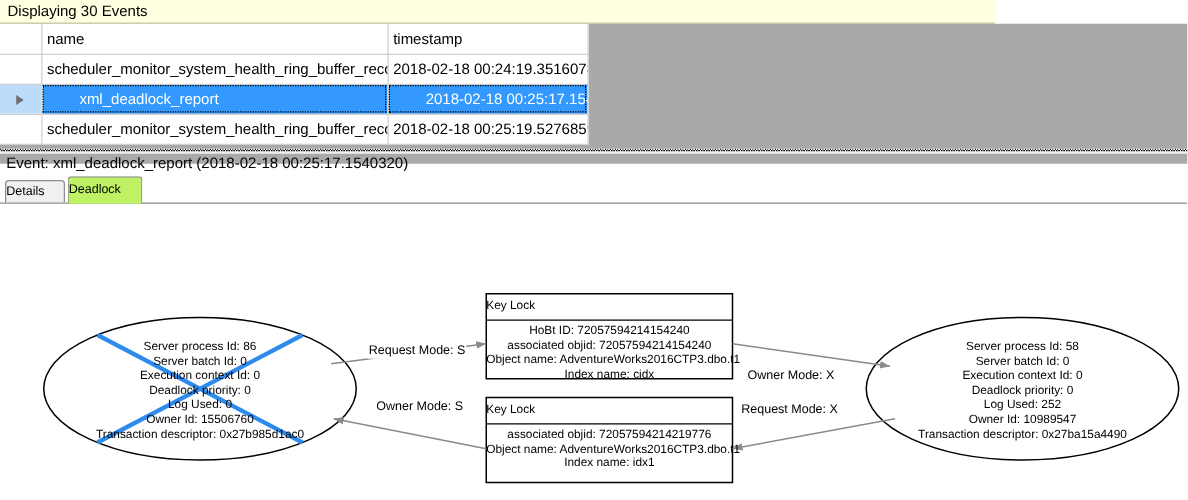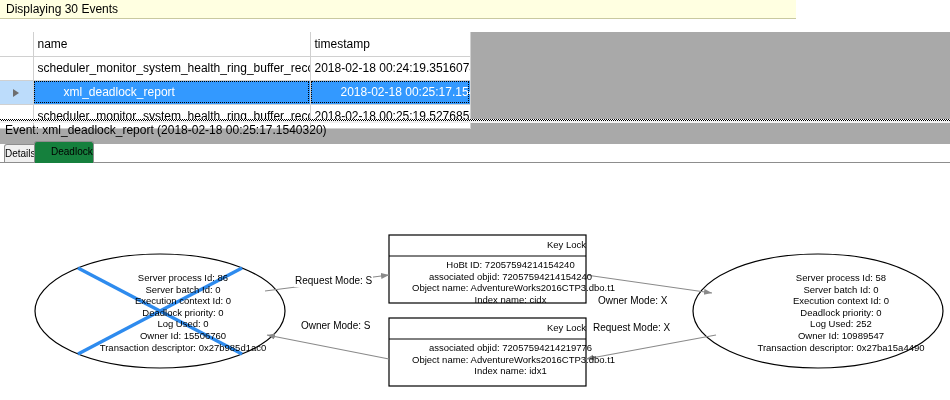--- a/index.html
+++ b/index.html
@@ -36,21 +36,20 @@
     white-space: nowrap;
   }
 
   
   .grid-region {
     position: absolute;
     left: 0; top: 19px;
     width: 950px; height: 112px;
     background: #a9a9a9;
     overflow: hidden;
-    margin-top: 13px;
   }
   .grid {
     position: absolute;
     left: 0; top: 0;
     width: 470px;
     background: #ffffff;
     border-collapse: collapse;
     table-layout: fixed;
   }
   .grid td, .grid th {
@@ -123,27 +122,26 @@
     border-radius: 3px 3px 0 0;
     cursor: default;
   }
   .tab.inactive {
     left: 4px;
     width: 48px; height: 19px;
     background: #f0f0f0;
     color: #000;
   }
   .tab.active {
-    left: 34px;
+    left: 54px;
     width: 60px; height: 22px;
     line-height: 20px;
-    background: #15803d;
+    background: #bef264;
     color: #000;
     z-index: 2;
-    padding-left: 16px;
   }
 
   
   .canvas {
     position: absolute;
     left: 0; top: 162px;
     width: 950px; height: 238px;
     background: #ffffff;
     border-top: 1px solid #8d8d8d;
     box-sizing: border-box;
@@ -158,25 +156,24 @@
   .diagram { position: absolute; left: 0; top: 0; }
 
   .node-text {
     position: absolute;
     text-align: center;
     font-size: 9.5px;
     line-height: 11.6px;
     white-space: nowrap;
     color: #000;
     pointer-events: none;
-    margin-left: 23px;
   }
   .lock-title {
     position: absolute;
-    text-align: right;
+    text-align: left;
     font-size: 9.5px;
     line-height: 11px;
     color: #000;
   }
   .edge-label {
     position: absolute;
     font-size: 10px;
     line-height: 12px;
     white-space: nowrap;
     color: #000;

